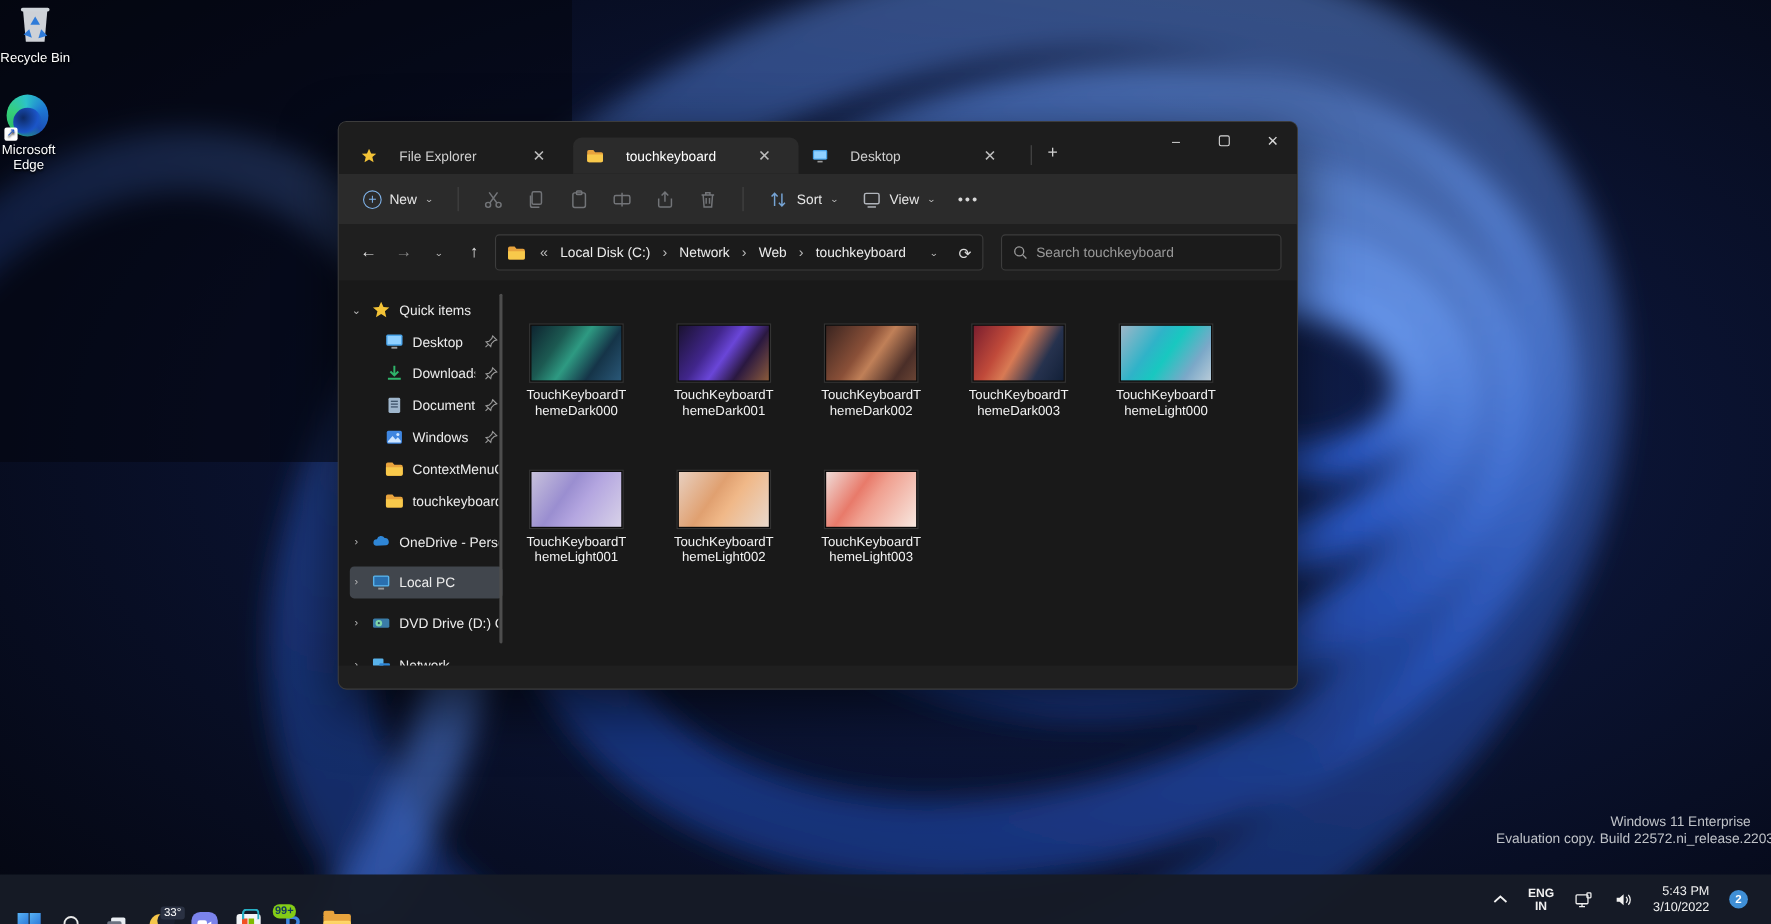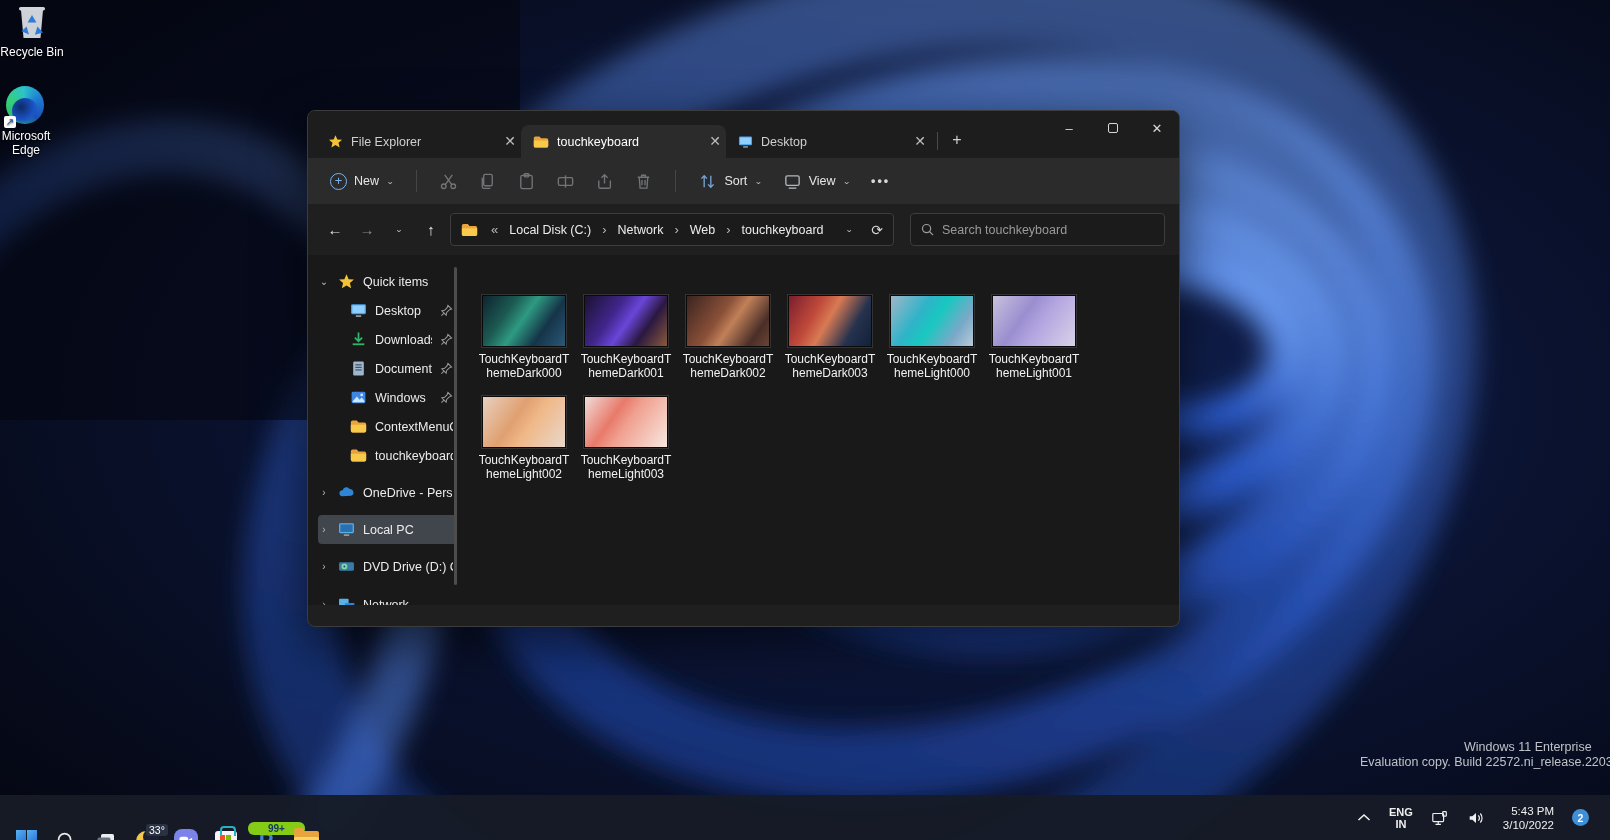--- a/index.html
+++ b/index.html
@@ -25,21 +25,21 @@
     color:#cfd2d6; font-size:12.5px; line-height:15px; opacity:.92; }
   #watermark .l1{ padding-left:104px; }
 
   
   #win { position:absolute; left:307px; top:110px; width:873px; height:517px;
     background:#1f1f1f; border-radius:8px; border:1px solid #3c3c3c;
     box-shadow:0 18px 50px rgba(0,0,0,.6); overflow:hidden; font-size:12.5px; }
 
   
   #tabbar { height:47px; background:#1d1d1d; display:flex; align-items:flex-end; padding:0 8px; position:relative; }
-  .tab { display:flex; align-items:center; gap:8px; height:33px; width:205px; padding:0 2px 0 12px;
+  .tab { display:flex; align-items:center; gap:20px; height:33px; width:205px; padding:0 22px 0 12px;
     border-radius:8px 8px 0 0; color:#cfcfcf; }
   .tab.active { background:#2b2b2b; color:#fff; }
   .tab .tlabel { flex:1; white-space:nowrap; overflow:hidden; }
   .tab .tclose { width:18px; height:18px; text-align:center; line-height:17px; font-size:14px; color:#bdbdbd; border-radius:4px; }
   .tab-divider{ width:1px; height:18px; background:#4a4a4a; margin:0 6px 8px; }
   .newtab { width:26px; height:26px; margin-bottom:4px; text-align:center; line-height:24px; font-size:16px; color:#d0d0d0; border-radius:4px; }
   #wincontrols { position:absolute; right:0; top:0; height:34px; display:flex; }
   .wc { width:44px; height:100%; display:flex; align-items:center; justify-content:center; color:#d8d8d8; font-size:13px; }
   .wc .box { width:10px; height:10px; border:1px solid #d8d8d8; border-radius:2px; }
 
@@ -75,21 +75,21 @@
   .sb-item.sel { background:#41464d; }
   .sb-chev { width:12px; text-align:center; color:#b8b8b8; font-size:10px; flex:none; }
   .sb-ico { width:17px; height:17px; flex:none; }
   .sb-ico svg{ width:100%; height:100%; }
   .sb-label { white-space:nowrap; overflow:hidden; font-size:12.5px; color:#ececec; }
   .sb-pin { margin-left:auto; width:13px; height:13px; flex:none; opacity:.8; }
   .indent { margin-left:12px; }
   .sb-scroll { position:absolute; right:0; top:12px; width:3px; height:318px; background:#4d4d4d; border-radius:2px; }
 
   
-  #content { flex:1; padding:40px 0 0 16px; display:flex; flex-wrap:wrap; align-content:flex-start; }
+  #content { flex:1; padding:40px 0 0 16px; display:flex; flex-wrap:wrap; align-content:flex-start;gap:32px; }
   .file { width:102px; margin-bottom:16px; display:flex; flex-direction:column; align-items:center; }
   .thumb { width:84px; height:52px; border:1px solid #0a0a0a; outline:1px solid #333; }
   .fname { margin-top:5px; font-size:12px; line-height:14px; text-align:center; color:#f2f2f2; }
 
   
   #statusbar { position:absolute; left:0; right:0; bottom:0; height:21px; background:#191919; border-top:1px solid #2b2b2b;
     display:flex; align-items:center; padding:0 10px; font-size:11.5px; color:#cdcdcd; }
   .st-sep { width:1px; height:12px; background:#5a5a5a; margin-left:12px; }
   .view-toggles { margin-left:auto; display:flex; gap:6px; }
   .vt { width:17px; height:15px; display:flex; align-items:center; justify-content:center; border-radius:2px; }
@@ -107,21 +107,21 @@
   .moon:after{ content:""; position:absolute; right:-3px; top:-2px; width:16px; height:16px; border-radius:50%; background:#1a2030; }
   .moon .pill{ position:absolute; left:6px; bottom:1px; width:15px; height:8px; border-radius:5px; background:#e9edf2; }
   .temp { position:absolute; top:3px; left:20px; font-size:10.5px; color:#fff; background:#2a3142; padding:0 3px; border-radius:3px; }
   .chat-ball { width:24px; height:24px; border-radius:8px; background:#7b83eb; display:flex; align-items:center; justify-content:center; }
   .chat-ball svg{ width:14px; height:14px; fill:#fff; }
   .store-bag { width:22px; height:20px; background:#f2f4f7; border-radius:3px; position:relative; display:grid; place-items:center; }
   .store-bag:before{ content:""; position:absolute; top:-5px; left:5px; width:12px; height:8px; border:2.5px solid #27b0c4; border-bottom:none; border-radius:4px 4px 0 0; }
   .mslogo { width:12px; height:12px; display:grid; grid-template-columns:5px 5px; grid-template-rows:5px 5px; gap:1px; }
   .p-app { font-size:22px; font-weight:bold; color:#3f86e0; line-height:20px; }
   .badge-99 { position:absolute; top:1px; left:2px; background:#84cc16; color:#123a5e; font-size:10px; font-weight:bold;
-    padding:0 20px; border-radius:6px; line-height:13px; }
+    padding:0 2px; border-radius:6px; line-height:13px; }
   .fe-folder { width:25px; height:19px; position:relative; }
   .fe-folder .back{ position:absolute; inset:0; background:#e8a33d; border-radius:2px; }
   .fe-folder .back:before{ content:""; position:absolute; top:-3px; left:0; width:10px; height:4px; background:#e8a33d; border-radius:2px 2px 0 0; }
   .fe-folder .front{ position:absolute; left:0; right:0; bottom:0; height:13px; background:linear-gradient(#ffd86b,#f4b942); border-radius:2px; }
   #tray { margin-left:auto; display:flex; align-items:flex-start; gap:4px; padding-right:8px; }
   .tray-btn { height:36px; display:flex; align-items:center; justify-content:center; gap:6px; padding:0 7px; border-radius:5px; color:#f0f0f0; }
   .lang { font-size:11px; line-height:12px; text-align:center; font-weight:bold; }
   .clock { font-size:11.5px; line-height:14px; text-align:right; }
   .notif { width:17px; height:17px; border-radius:50%; background:#3f8fd6; color:#fff; font-size:10.5px; font-weight:bold;
     display:flex; align-items:center; justify-content:center; }

